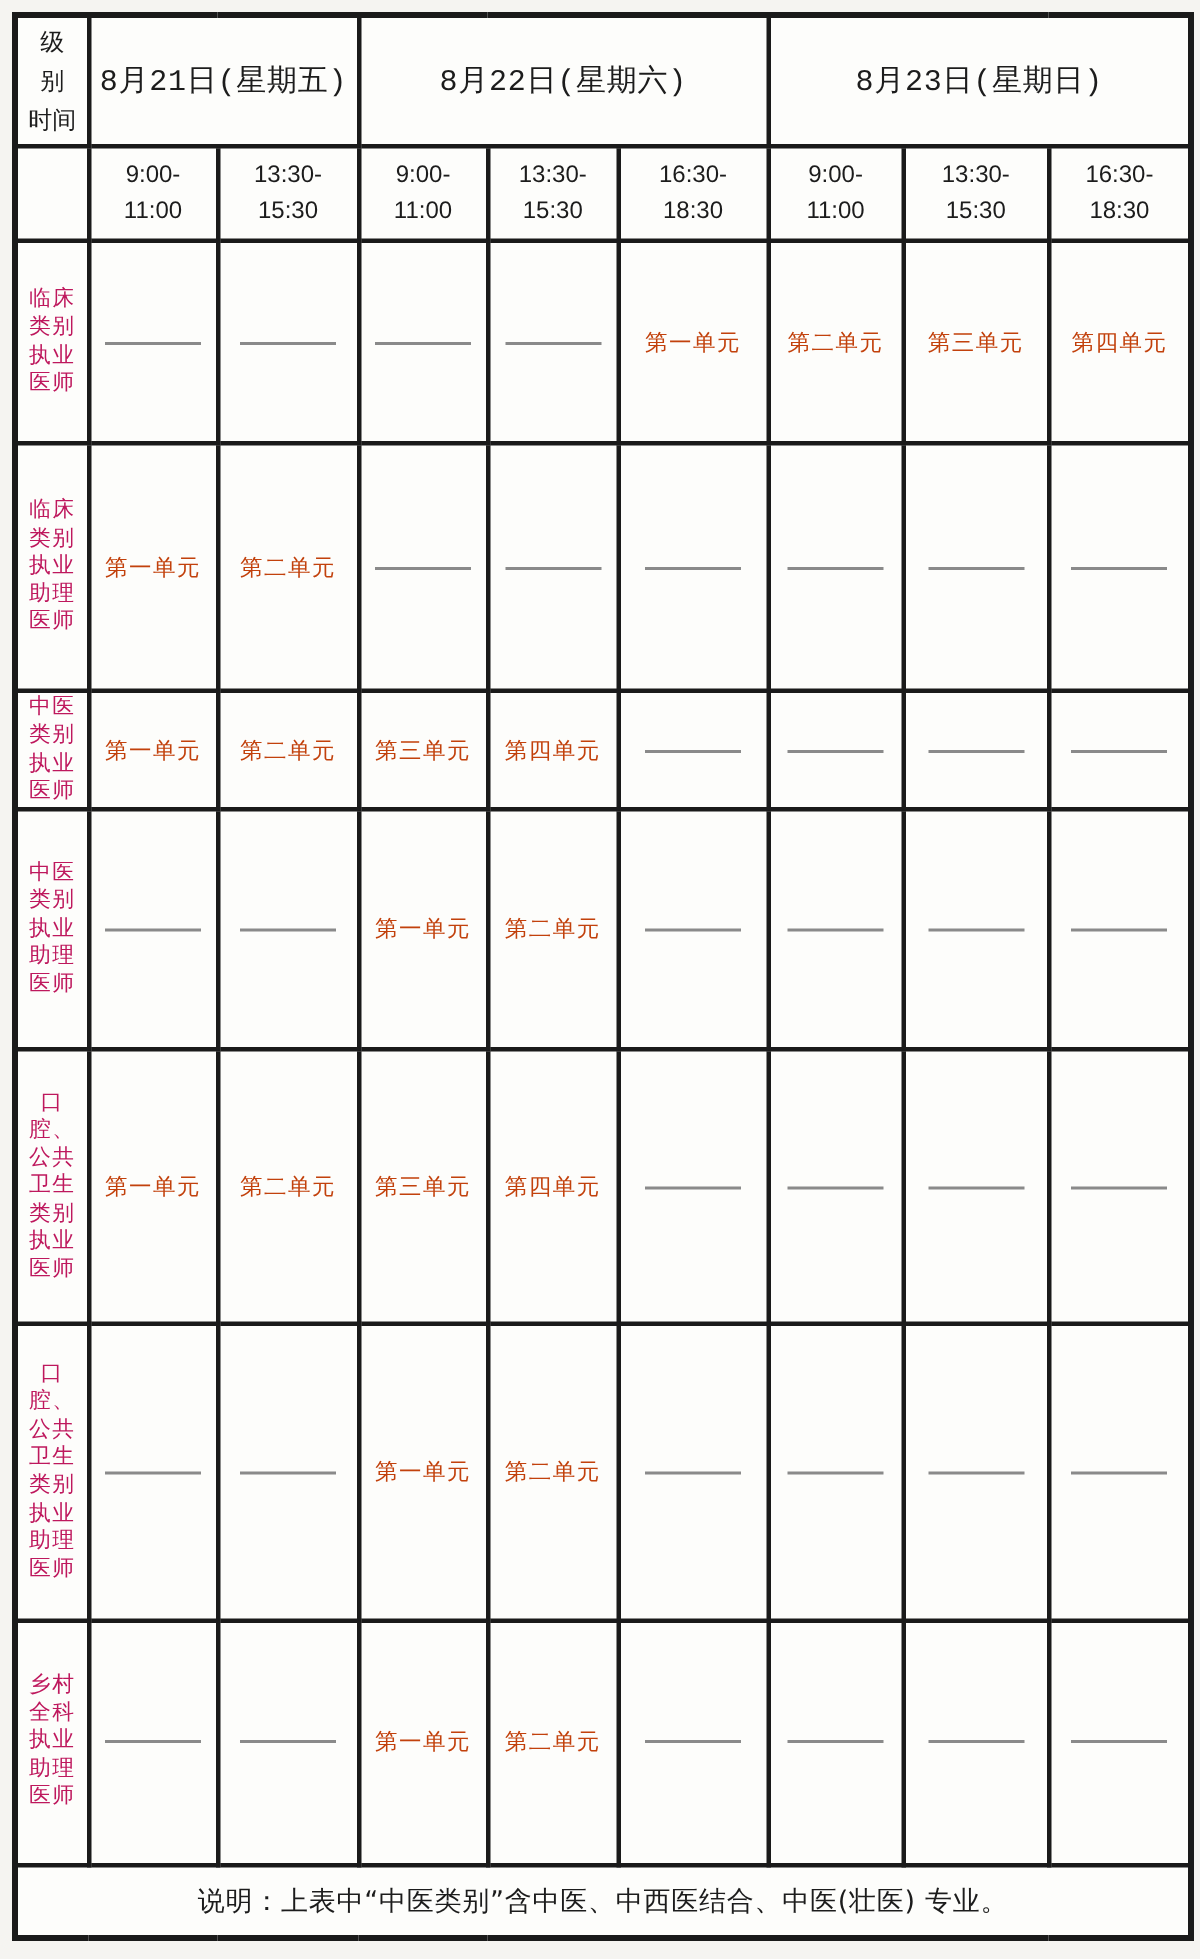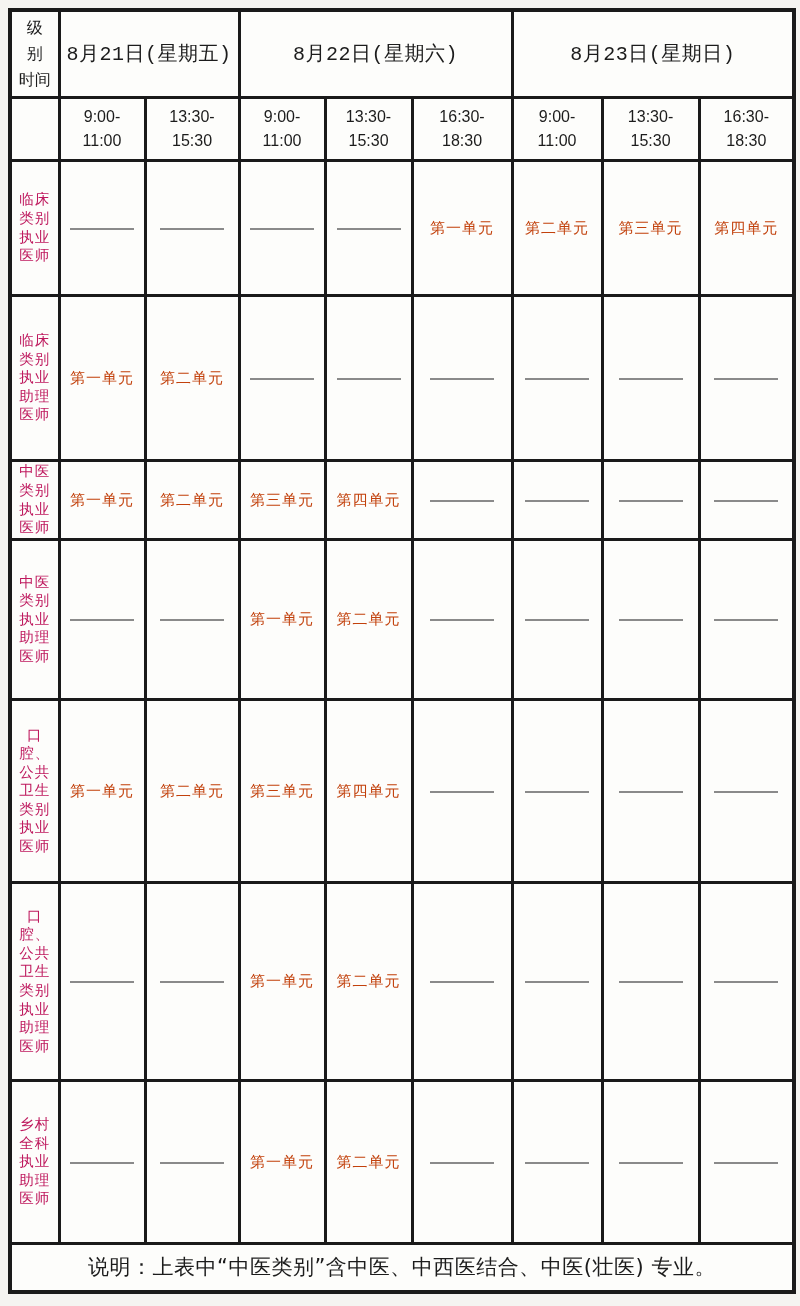--- a/index.html
+++ b/index.html
@@ -35,21 +35,21 @@
   }
   
   tr.dates-row{height:87px;}
   tr.times-row{height:63px;}
   tr.r0{height:135px;}
   tr.r1{height:165px;}
   tr.r2{height:79px;}
   tr.r3{height:160px;}
   tr.r4{height:183px;}
   tr.r5{height:198px;}
-  tr.r6{height:163px;}
+  tr.r6{height:163px;font-family:Liberation Mono, monospace;}
   tr.note-row{height:49px;}
 
   .corner-cell{
     font-weight:bold;
     font-size:16px;
     line-height:1;
   }
   .corner-inner{
     display:flex;flex-direction:column;
     justify-content:space-between;align-items:center;
@@ -80,21 +80,21 @@
     color:#c2410c;
   }
   .dash{
     display:inline-block;
     width:64px;height:2px;
     background:var(--dash);
     vertical-align:middle;
   }
   .note-cell{
     font-weight:bold;
-    font-size:21px;
+    font-size:18px;
     letter-spacing:0.5px;
   }
 </style>
 </head>
 <body>
 
 <div class="sheet">
   <table class="schedule">
     <colgroup>
       <col style="width:49px">

